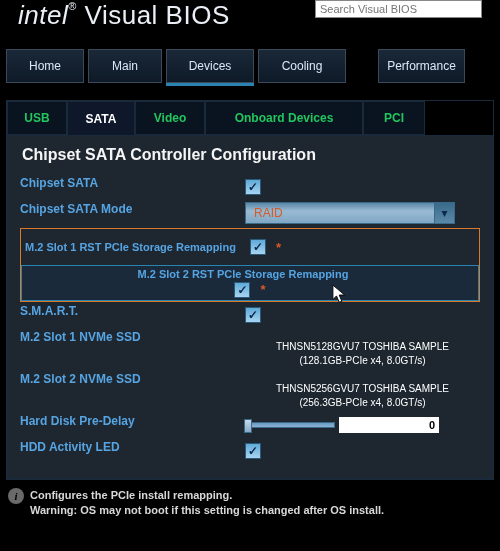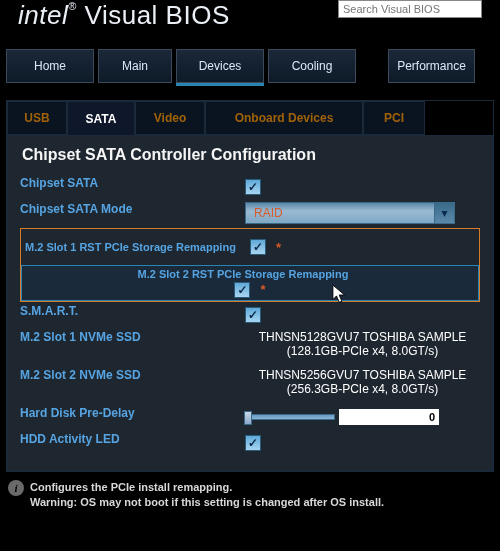--- a/index.html
+++ b/index.html
@@ -20,21 +20,21 @@
 .brand {
   font-size: 26px;
   color: #eaeef5;
   font-weight: 300;
   flex: 1;
   letter-spacing: 0.5px;
 }
 .brand .intel { font-style: italic; }
 .brand sup { font-size: 11px; vertical-align: top; }
 .search-box {
-  width: 144px;
+  width: 167px;
   height: 18px;
   background: #fff;
   border: 1px solid #888;
   padding: 1px 4px;
   font-size: 11px;
   color: #555;
 }
 .top-tabs {
   display: flex;
   gap: 4px;
@@ -45,21 +45,21 @@
   background: linear-gradient(#1a2838, #0e1a28);
   color: #d8e8f8;
   font-size: 12px;
   height: 34px;
   display: flex;
   align-items: center;
   justify-content: center;
   cursor: pointer;
   flex: 0 0 auto;
 }
-.top-tab.w1 { width: 88px; }
+.top-tab.w1 { width: 78px; }
 .top-tab.w2 { width: 74px; }
 .top-tab.w3 { width: 88px; }
 .top-tab.w4 { width: 88px; }
 .top-tab.w5 { width: 87px; margin-left: 28px; }
 .tab-underline {
   height: 3px;
   background: transparent;
 }
 .underline-active { background: #2a84b2; }
 .content-wrap {
@@ -68,21 +68,21 @@
   background: #0a1018;
 }
 .sub-tabs {
   display: flex;
   background: #000;
   height: 34px;
 }
 .sub-tab {
   border: 1px solid #1a2a3a;
   background: #0a1420;
-  color: #a16207;
+  color: #22c55e;
   font-size: 12px;
   font-weight: bold;
   display: flex;
   align-items: center;
   justify-content: center;
   cursor: pointer;
   padding: 0 10px;
   flex: 0 0 auto;
 }
 .sub-tab.st1 { width: 60px; }
@@ -172,24 +172,25 @@
   min-height: 36px;
   padding: 2px 4px;
 }
 .highlight-row.active {
   background: #1a2a3a;
   border: 1px solid #2a84b2;
 }
 .asterisk { color: #d85a28; font-size: 13px; font-weight: bold; margin-left: 4px; }
 .value-text {
   color: #fff;
-  font-size: 12px;
+  font-size: 10px;
   line-height: 14px;
   text-align: center;
   flex: 1;
+  margin-top: 10px;
 }
 .slider-wrap {
   flex: 1;
   display: flex;
   align-items: center;
   gap: 4px;
 }
 .slider-track {
   width: 90px;
   height: 6px;

